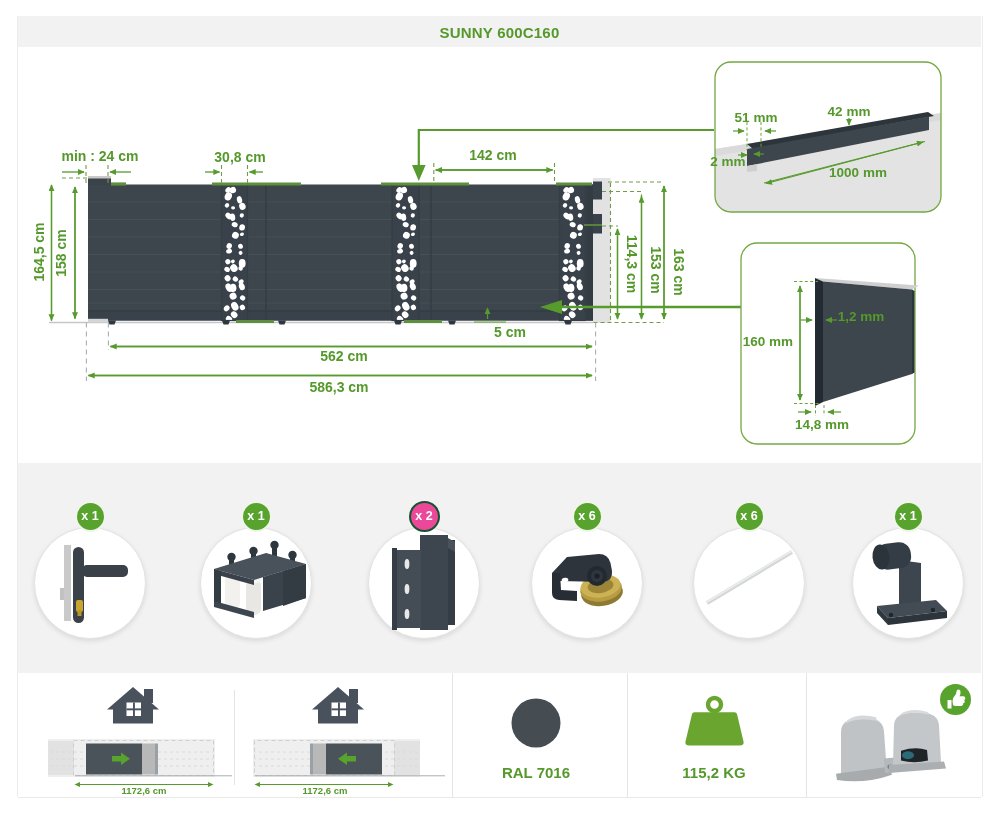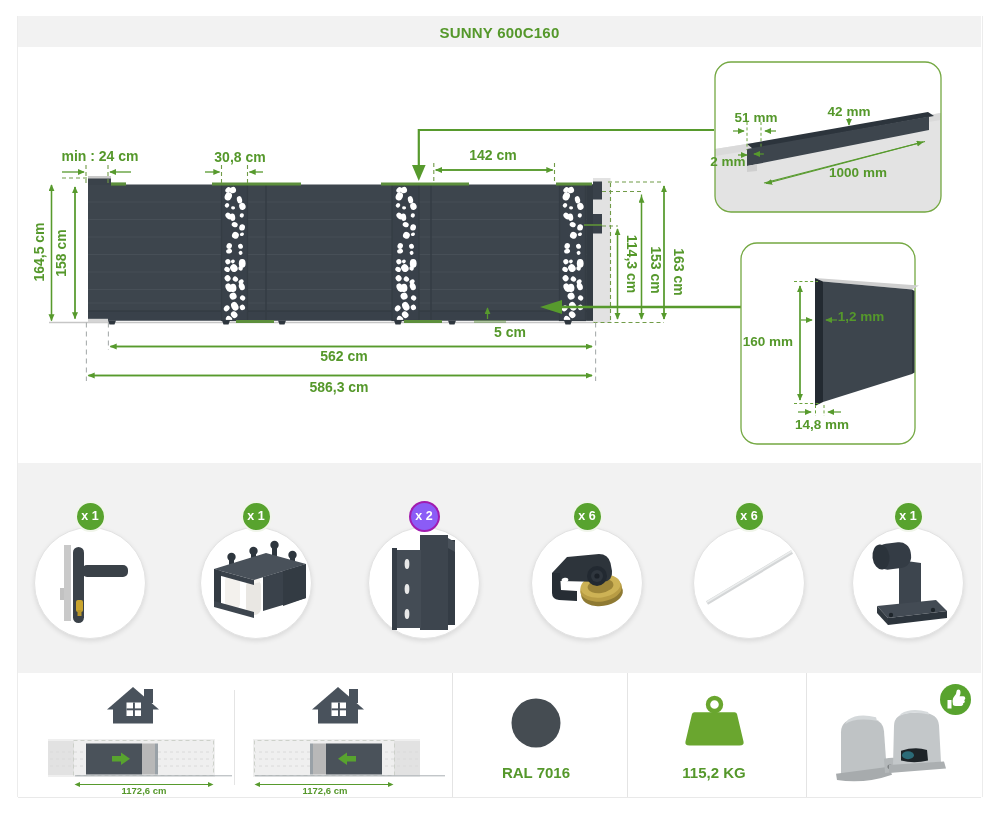--- a/index.html
+++ b/index.html
@@ -371,21 +371,21 @@
       <circle cx="933" cy="150" r="2.2" fill="#1e252b"></circle>
       <rect x="876" y="83" width="35" height="26" rx="11.5" fill="#343c45" transform="rotate(-7 893 96)"></rect>
       <ellipse cx="881" cy="97" rx="8.5" ry="12.5" fill="#2b333b" transform="rotate(-7 881 97)"></ellipse>
     </g>
   </svg>
 
   <div class="abs" style="left:74.5px;top:500.5px;width:31px;height:31px;border-radius:50%;background:#58a32e;border:2px solid #f0f5ea;box-sizing:border-box;color:#fff;font-size:12.5px;font-weight:bold;text-align:center;line-height:27px;">x 1</div>
 
   <div class="abs" style="left:240.5px;top:500.5px;width:31px;height:31px;border-radius:50%;background:#58a32e;border:2px solid #f0f5ea;box-sizing:border-box;color:#fff;font-size:12.5px;font-weight:bold;text-align:center;line-height:27px;">x 1</div>
 
-  <div class="abs" style="left:408.5px;top:500.5px;width:31px;height:31px;border-radius:50%;background:#8b5cf6;border:2px solid #a21caf;box-sizing:border-box;color:#fff;font-size:12.5px;font-weight:bold;text-align:center;line-height:27px;">x 2</div>
+  <div class="abs" style="left:408.5px;top:500.5px;width:31px;height:31px;border-radius:50%;background:#ec4899;border:2px solid #14532d;box-sizing:border-box;color:#fff;font-size:12.5px;font-weight:bold;text-align:center;line-height:27px;">x 2</div>
 
   <div class="abs" style="left:571.5px;top:500.5px;width:31px;height:31px;border-radius:50%;background:#58a32e;border:2px solid #f0f5ea;box-sizing:border-box;color:#fff;font-size:12.5px;font-weight:bold;text-align:center;line-height:27px;">x 6</div>
 
   <div class="abs" style="left:733.5px;top:500.5px;width:31px;height:31px;border-radius:50%;background:#58a32e;border:2px solid #f0f5ea;box-sizing:border-box;color:#fff;font-size:12.5px;font-weight:bold;text-align:center;line-height:27px;">x 6</div>
 
   <div class="abs" style="left:892.5px;top:500.5px;width:31px;height:31px;border-radius:50%;background:#58a32e;border:2px solid #f0f5ea;box-sizing:border-box;color:#fff;font-size:12.5px;font-weight:bold;text-align:center;line-height:27px;">x 1</div>
 
   <div class="abs" style="left:18px;top:673px;width:963px;height:124px;background:#ffffff;border-bottom:1px solid #e9e9e9;"></div>
 
   <div class="abs" style="left:234px;top:690px;width:1px;height:95px;background:#e4e4e4;"></div>

